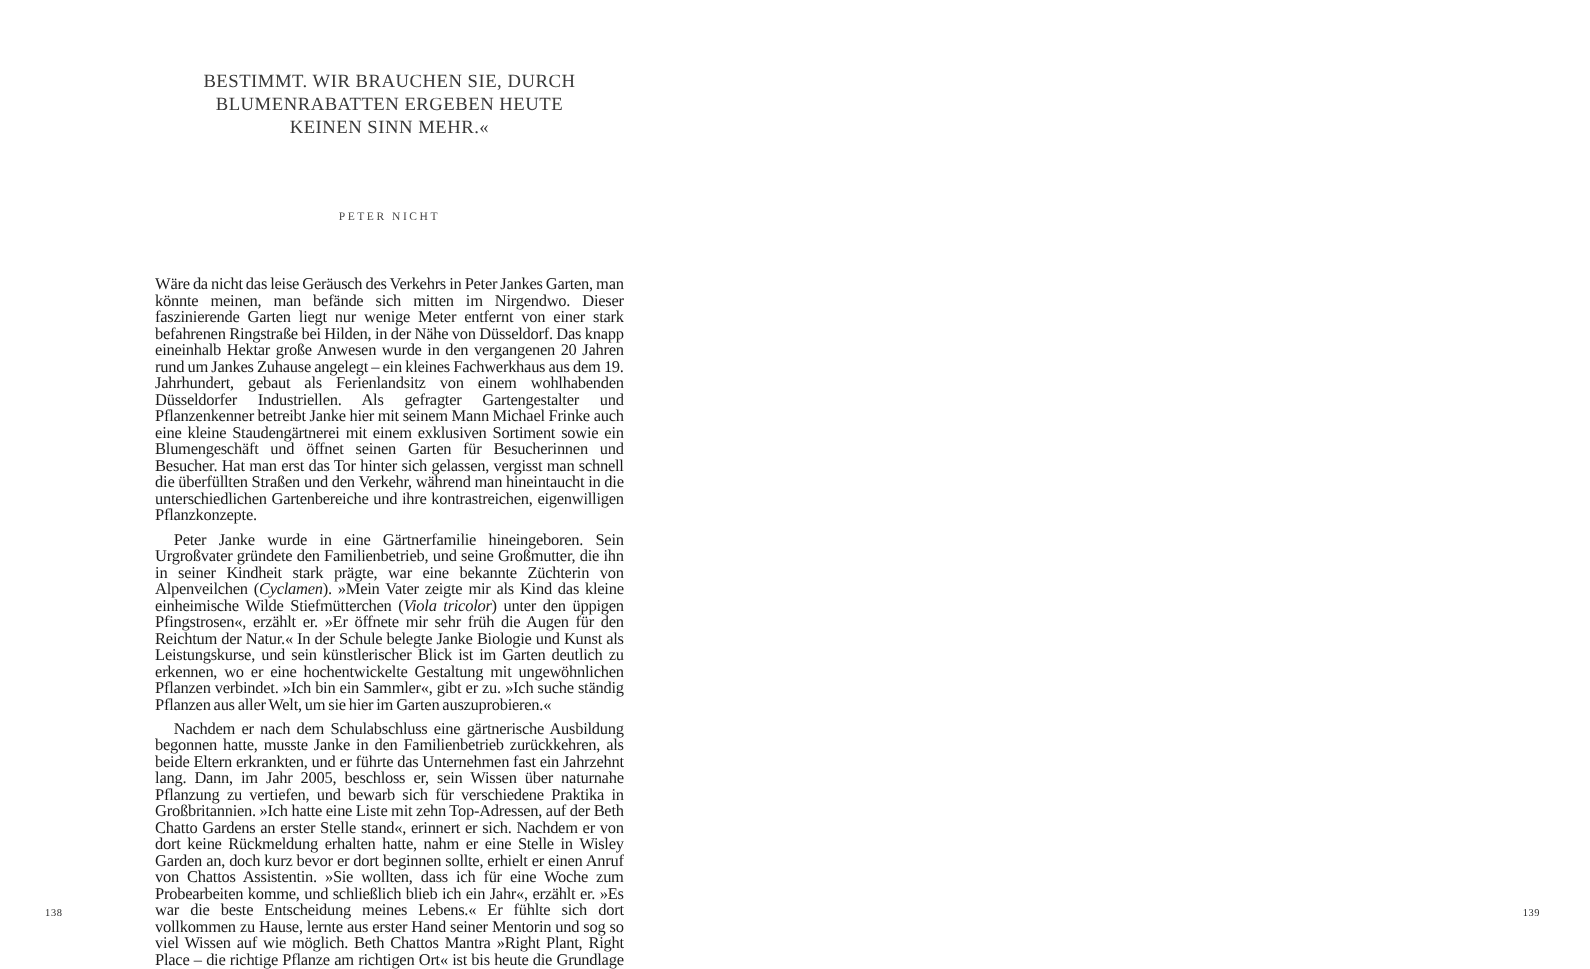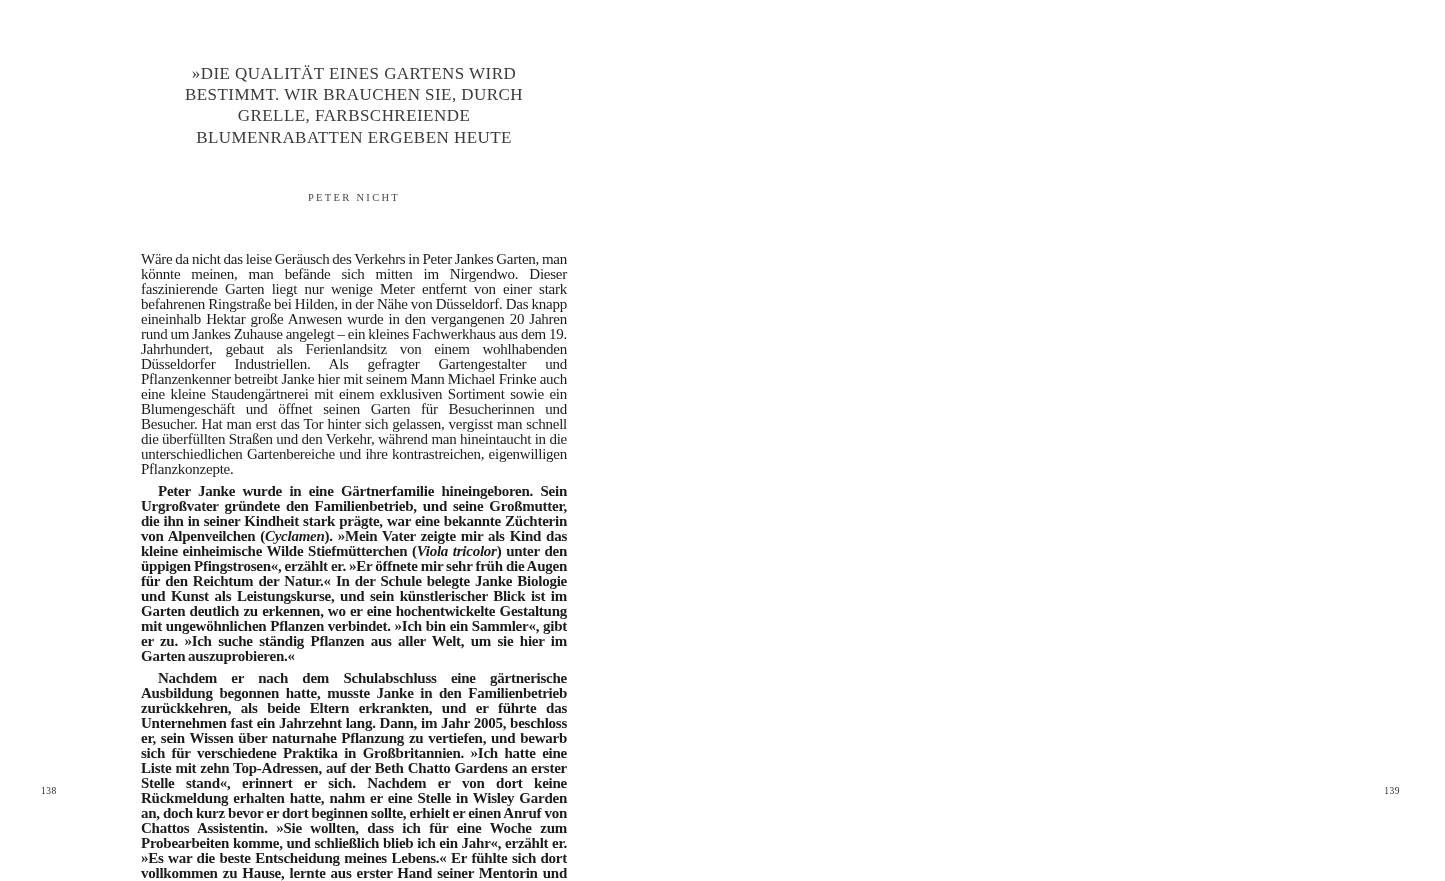--- a/index.html
+++ b/index.html
@@ -26,42 +26,41 @@
     font-size:10.5px;letter-spacing:2.3px;
   }
 
   
   .body-col{
     position:absolute;left:141px;top:252px;width:426px;
     font-size:15px;line-height:15px;color:#1b1b1b;
     text-align:justify;letter-spacing:-0.25px;word-spacing:-0.8px;
   }
   .para{margin:0 0 7px 0;}
-  .para.indent{text-indent:17px;font-weight:bold;}
+  .para.indent{text-indent:17px;}
   .it{font-style:italic;}
 
   
   .folio{
-    position:absolute;top:786px;font-size:9.5px;color:#2e2e2e;letter-spacing:0.5px;
+    position:absolute;top:826px;font-size:9.5px;color:#2e2e2e;letter-spacing:0.5px;
   }
   .folio-left{left:41px;}
   .folio-right{right:45px;text-align:left;}
 </style>
 </head>
 <body>
 
 <div>
 
   <section class="page page-left">
 
     <div class="quote">
-      <div class="qline">»DIE QUALITÄT EINES GARTENS WIRD</div>
       <div class="qline">BESTIMMT. WIR BRAUCHEN SIE, DURCH</div>
-      <div class="qline">GRELLE, FARBSCHREIENDE</div>
       <div class="qline">BLUMENRABATTEN ERGEBEN HEUTE</div>
+      <div class="qline">KEINEN SINN MEHR.«</div>
     </div>
 
     <div class="attribution">PETER NICHT</div>
 
     <div class="body-col">
       <p class="para"><span>Wäre da nicht das leise Geräusch des Verkehrs in Peter Jankes Garten, man könnte meinen, man befände sich mitten im Nirgendwo. Dieser faszinierende Garten liegt nur wenige Meter entfernt von einer stark befahrenen Ringstraße bei Hilden, in der Nähe von Düsseldorf. Das knapp eineinhalb Hektar große Anwesen wurde in den vergangenen 20 Jahren rund um Jankes Zuhause angelegt – ein kleines Fachwerkhaus aus dem 19. Jahrhundert, gebaut als Ferienlandsitz von einem wohlhabenden Düsseldorfer Industriellen. Als gefragter Gartengestalter und Pflanzenkenner betreibt Janke hier mit seinem Mann Michael Frinke auch eine kleine Staudengärtnerei mit einem exklusiven Sortiment sowie ein Blumengeschäft und öffnet seinen Garten für Besucherinnen und Besucher. Hat man erst das Tor hinter sich gelassen, vergisst man schnell die überfüllten Straßen und den Verkehr, während man hineintaucht in die unterschiedlichen Gartenbereiche und ihre kontrastreichen, eigenwilligen Pflanzkonzepte.</span></p>
       <p class="para indent"><span>Peter Janke wurde in eine Gärtnerfamilie hineingeboren. Sein Urgroßvater gründete den Familienbetrieb, und seine Großmutter, die ihn in seiner Kindheit stark prägte, war eine bekannte Züchterin von Alpenveilchen (</span><span class="it">Cyclamen</span><span>). »Mein Vater zeigte mir als Kind das kleine einheimische Wilde Stiefmütterchen (</span><span class="it">Viola tricolor</span><span>) unter den üppigen Pfingstrosen«, erzählt er. »Er öffnete mir sehr früh die Augen für den Reichtum der Natur.« In der Schule belegte Janke Biologie und Kunst als Leistungskurse, und sein künstlerischer Blick ist im Garten deutlich zu erkennen, wo er eine hochentwickelte Gestaltung mit ungewöhnlichen Pflanzen verbindet. »Ich bin ein Sammler«, gibt er zu. »Ich suche ständig Pflanzen aus aller Welt, um sie hier im Garten auszuprobieren.«</span></p>
       <p class="para indent"><span>Nachdem er nach dem Schulabschluss eine gärtnerische Ausbildung begonnen hatte, musste Janke in den Familienbetrieb zurückkehren, als beide Eltern erkrankten, und er führte das Unternehmen fast ein Jahrzehnt lang. Dann, im Jahr 2005, beschloss er, sein Wissen über naturnahe Pflanzung zu vertiefen, und bewarb sich für verschiedene Praktika in Großbritannien. »Ich hatte eine Liste mit zehn Top-Adressen, auf der Beth Chatto Gardens an erster Stelle stand«, erinnert er sich. Nachdem er von dort keine Rückmeldung erhalten hatte, nahm er eine Stelle in Wisley Garden an, doch kurz bevor er dort beginnen sollte, erhielt er einen Anruf von Chattos Assistentin. »Sie wollten, dass ich für eine Woche zum Probearbeiten komme, und schließlich blieb ich ein Jahr«, erzählt er. »Es war die beste Entscheidung meines Lebens.« Er fühlte sich dort vollkommen zu Hause, lernte aus erster Hand seiner Mentorin und sog so viel Wissen auf wie möglich. Beth Chattos Mantra »Right Plant, Right Place – die richtige Pflanze am richtigen Ort« ist bis heute die Grundlage all seines Tuns – besonders jetzt, da er einen Garten mit vielen unterschiedlichen Bereichen und Mikroklimaten hat, in denen er seiner Leidenschaft für verschiedenste Pflanzen nachgehen kann. »Ich glaube, wir haben derzeit über 4 500 Pflanzenarten- und -sorten in diesem Garten«, gesteht Janke. »Biodiversität ist der Schlüssel zur Zukunft des Gärtnerns. Wenn man nicht weiß, welche Wetterbedingungen von einem Jahr zum nächsten herrschen, ist es besonders wichtig, Pflanzen zu nutzen, die ökologisch passend sind – und dazu gehören auch nichtheimische Pflanzen. Der Begriff »heimisch« ist dabei durchaus schwammig – wie lange muss eine Pflanze an einem Ort wachsen, um heimisch zu sein? Hundert Jahre? Tausend Jahre? Es ist in gewisser Weise eine</span></p>
     </div>
 

